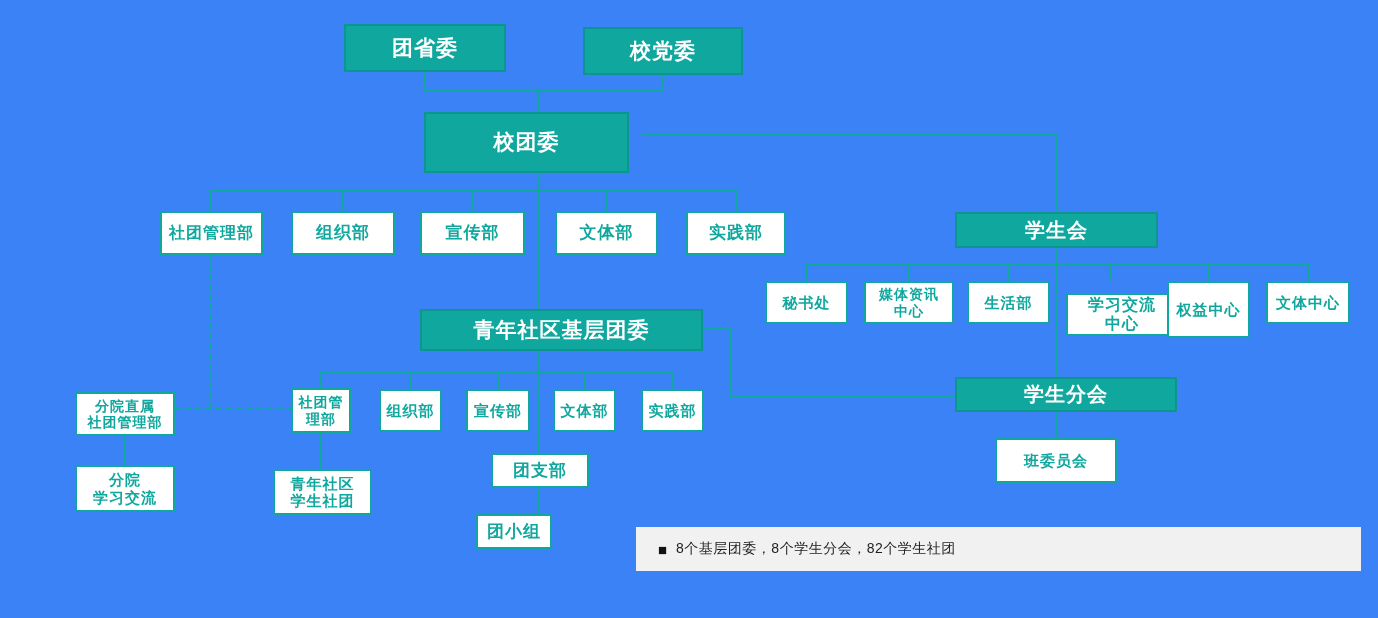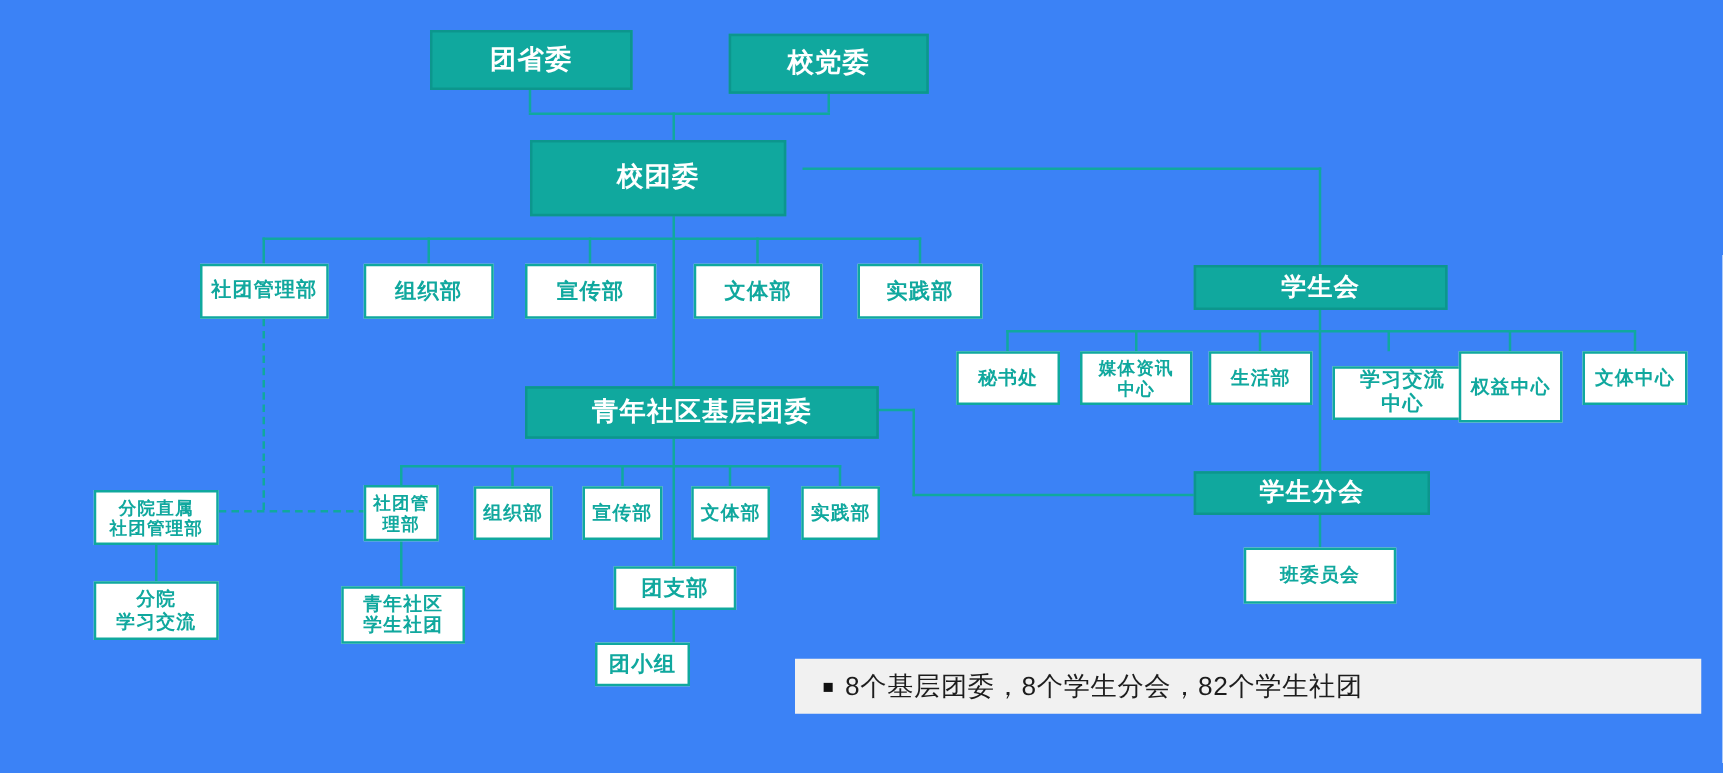--- a/index.html
+++ b/index.html
@@ -26,21 +26,21 @@
   }
   .hl{position:absolute;height:2px;background:var(--accent);}
   .vl{position:absolute;width:2px;background:var(--accent);}
   .dash-h{position:absolute;height:0;border-top:2px dashed var(--accent);background:none;}
   .dash-v{position:absolute;width:0;border-left:2px dashed var(--accent);background:none;}
   .caption{
     position:absolute;background:var(--caption-bg);display:flex;align-items:center;
     box-sizing:border-box;padding-left:22px;
   }
   .caption .bullet{color:#111;font-size:15px;margin-right:9px;}
-  .caption .cap-text{color:var(--caption-text);font-size:21px;letter-spacing:0.5px;text-align:center;}
+  .caption .cap-text{color:var(--caption-text);font-size:14px;letter-spacing:0.5px;text-align:center;}
 </style>
 </head>
 <body>
 
 <div class="canvas">
 
   <div class="vl" style="left:423px;top:72px;height:18px"></div>
   <div class="vl" style="left:662px;top:75px;height:15px"></div>
   <div class="hl" style="left:423px;top:90px;width:241px"></div>
   <div class="vl" style="left:538px;top:90px;height:22px"></div>
@@ -113,21 +113,21 @@
   <div class="box outline" style="left:291px;top:388px;width:60px;height:45px;font-size:14px">社团管
 理部</div>
   <div class="box outline" style="left:379px;top:389px;width:63px;height:43px;font-size:15px">组织部</div>
   <div class="box outline" style="left:466px;top:389px;width:64px;height:43px;font-size:15px">宣传部</div>
   <div class="box outline" style="left:553px;top:389px;width:63px;height:43px;font-size:15px">文体部</div>
   <div class="box outline" style="left:641px;top:389px;width:63px;height:43px;font-size:15px">实践部</div>
 
   <div class="box outline" style="left:491px;top:453px;width:98px;height:35px;font-size:17px">团支部</div>
   <div class="box outline" style="left:476px;top:514px;width:76px;height:35px;font-size:17px">团小组</div>
 
-  <div class="box fill" style="left:955px;top:377px;width:189px;height:35px;font-size:20px">学生分会</div>
+  <div class="box fill" style="left:955px;top:377px;width:222px;height:35px;font-size:20px">学生分会</div>
   <div class="box outline" style="left:995px;top:438px;width:122px;height:45px;font-size:15px">班委员会</div>
 
   <div class="box outline" style="left:75px;top:392px;width:100px;height:44px;font-size:14px">分院直属
 社团管理部</div>
   <div class="box outline" style="left:75px;top:465px;width:100px;height:47px;font-size:15px">分院
 学习交流</div>
   <div class="box outline" style="left:273px;top:469px;width:99px;height:46px;font-size:15px">青年社区
 学生社团</div>
 
   <div class="caption" style="left:636px;top:527px;width:725px;height:44px">

